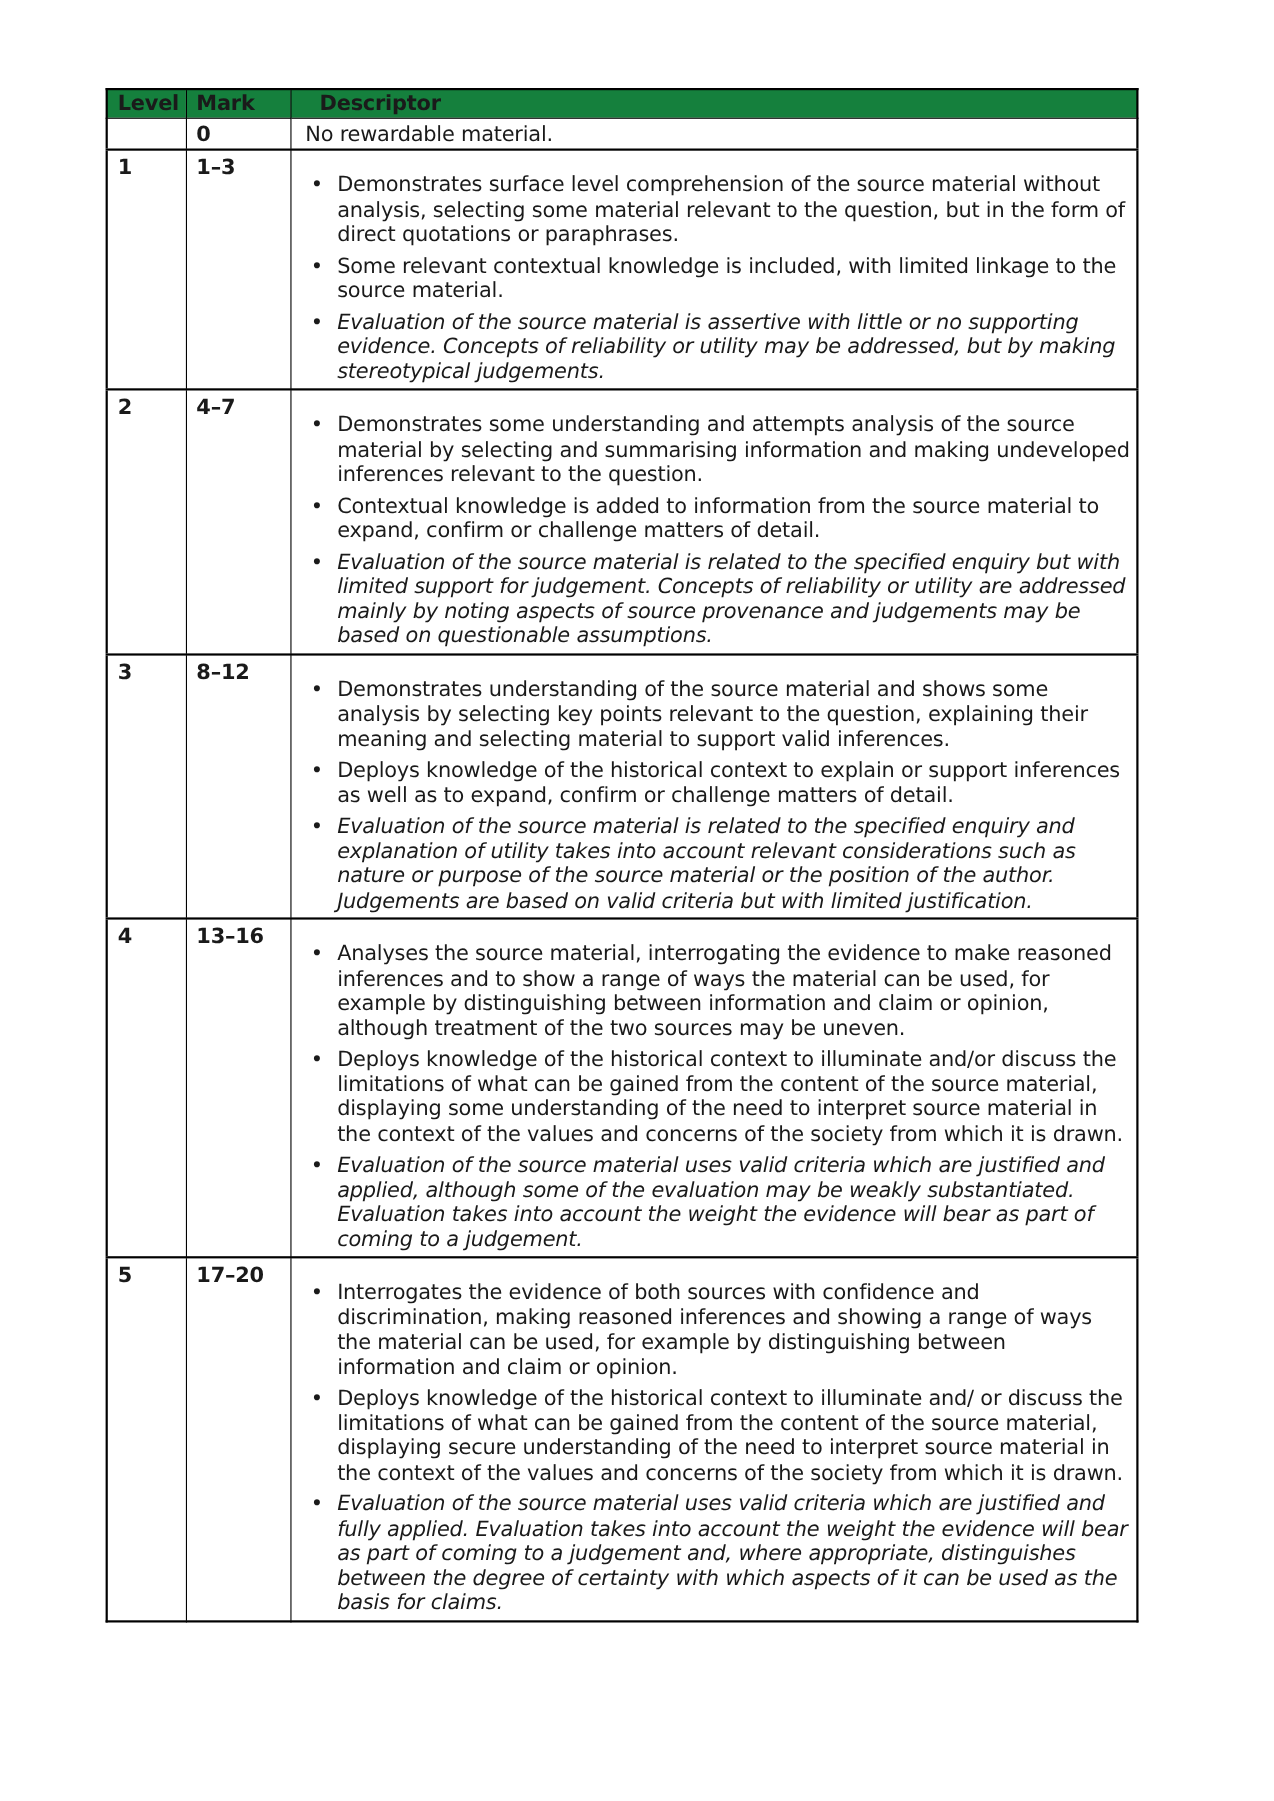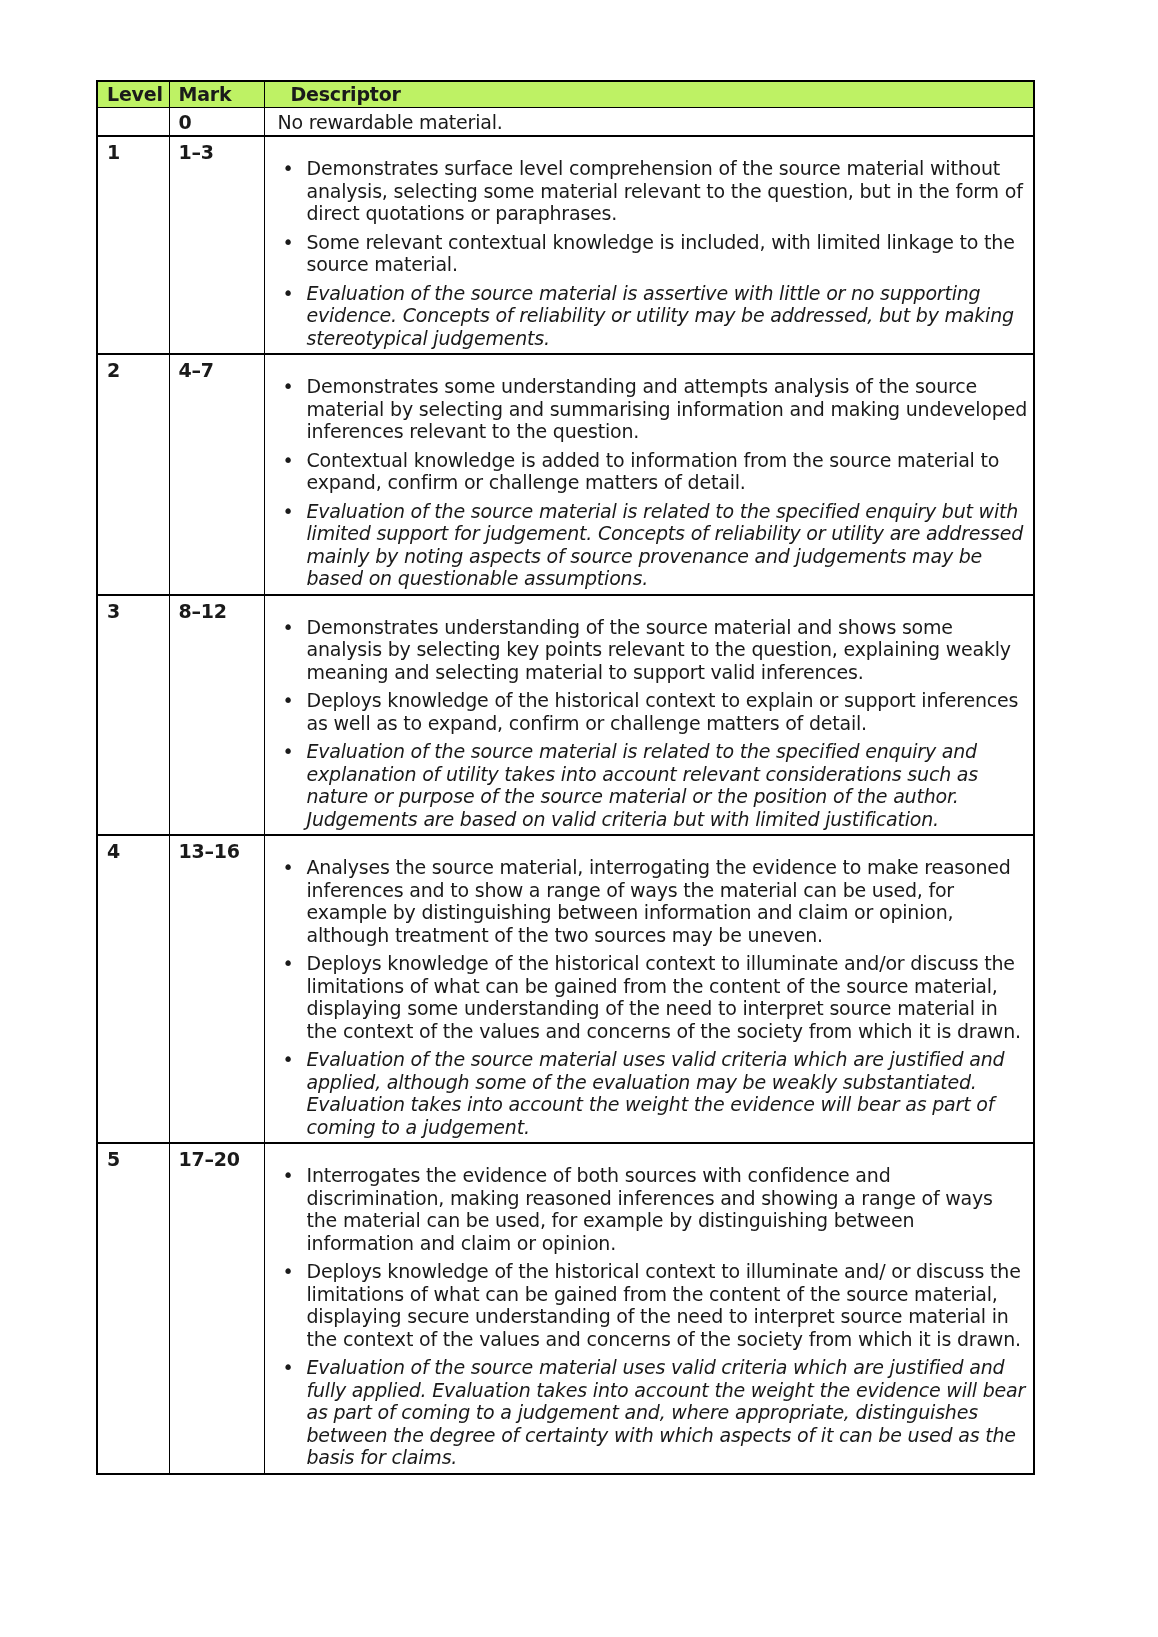--- a/index.html
+++ b/index.html
@@ -40,21 +40,21 @@
   col.c-level { width: 72px; }
   col.c-mark  { width: 95px; }
   col.c-desc  { width: 770px; }
   th, td {
     border-left: 1px solid #000;
     border-right: 1px solid #000;
     vertical-align: top;
     text-align: left;
   }
   thead th {
-    background: #bef264;
+    background: #15803d;
     font-weight: bold;
     padding: 1px 6px 1px 9px;
     line-height: 22.5px;
     border-bottom: 1px solid #000;
   }
   thead th.h-desc { padding-left: 26px; }
   tr.zero-row td { padding-top: 3px; padding-bottom: 2px; line-height: 22.5px; }
   tr.level-row { border-top: 2px solid #000; }
   td.cell-level, td.cell-mark {
     font-weight: bold;
@@ -132,21 +132,21 @@
             <li>Evaluation of the source material is related to the specified enquiry but with limited support for judgement. Concepts of reliability or utility are addressed mainly by noting aspects of source provenance and judgements may be based on questionable assumptions.</li>
           </ul>
         </td>
       </tr>
 
       <tr class="level-row">
         <td class="cell-level">3</td>
         <td class="cell-mark">8–12</td>
         <td class="cell-desc">
           <ul class="bullets">
-            <li>Demonstrates understanding of the source material and shows some analysis by selecting key points relevant to the question, explaining weakly meaning and selecting material to support valid inferences.</li>
+            <li>Demonstrates understanding of the source material and shows some analysis by selecting key points relevant to the question, explaining their meaning and selecting material to support valid inferences.</li>
             <li>Deploys knowledge of the historical context to explain or support inferences as well as to expand, confirm or challenge matters of detail.</li>
             <li>Evaluation of the source material is related to the specified enquiry and explanation of utility takes into account relevant considerations such as nature or purpose of the source material or the position of the author. Judgements are based on valid criteria but with limited justification.</li>
           </ul>
         </td>
       </tr>
 
       <tr class="level-row">
         <td class="cell-level">4</td>
         <td class="cell-mark">13–16</td>
         <td class="cell-desc">

